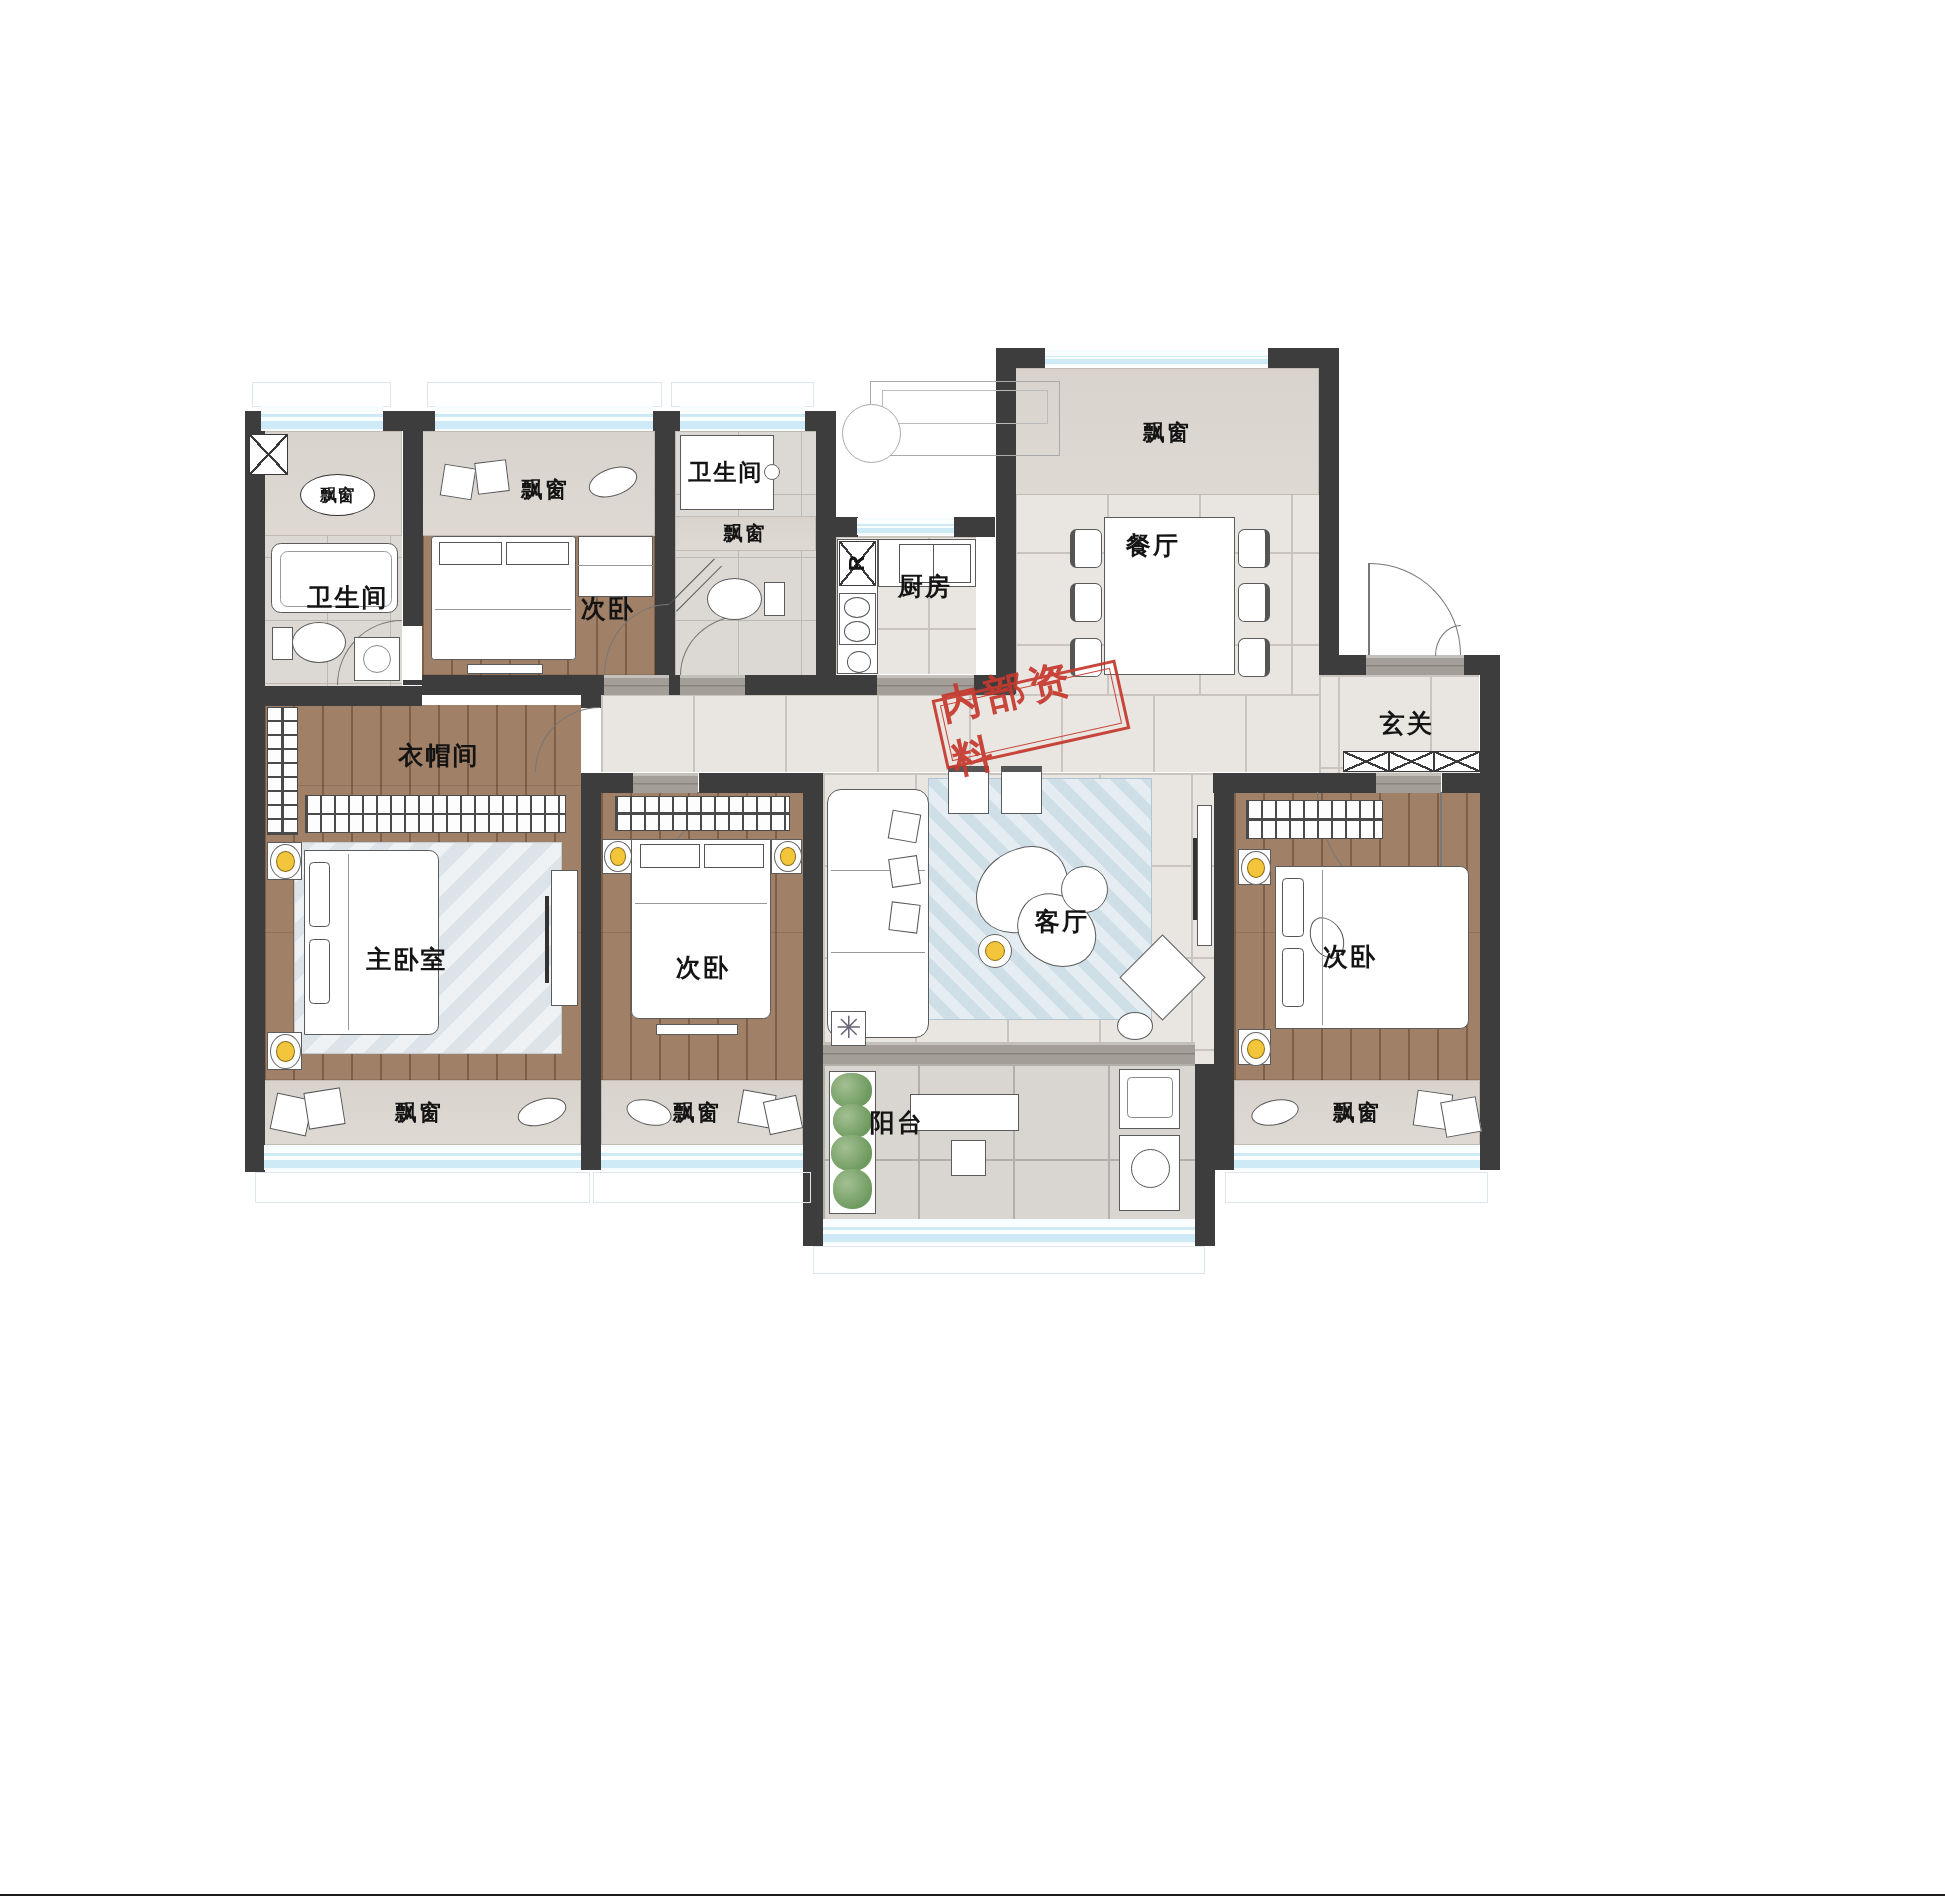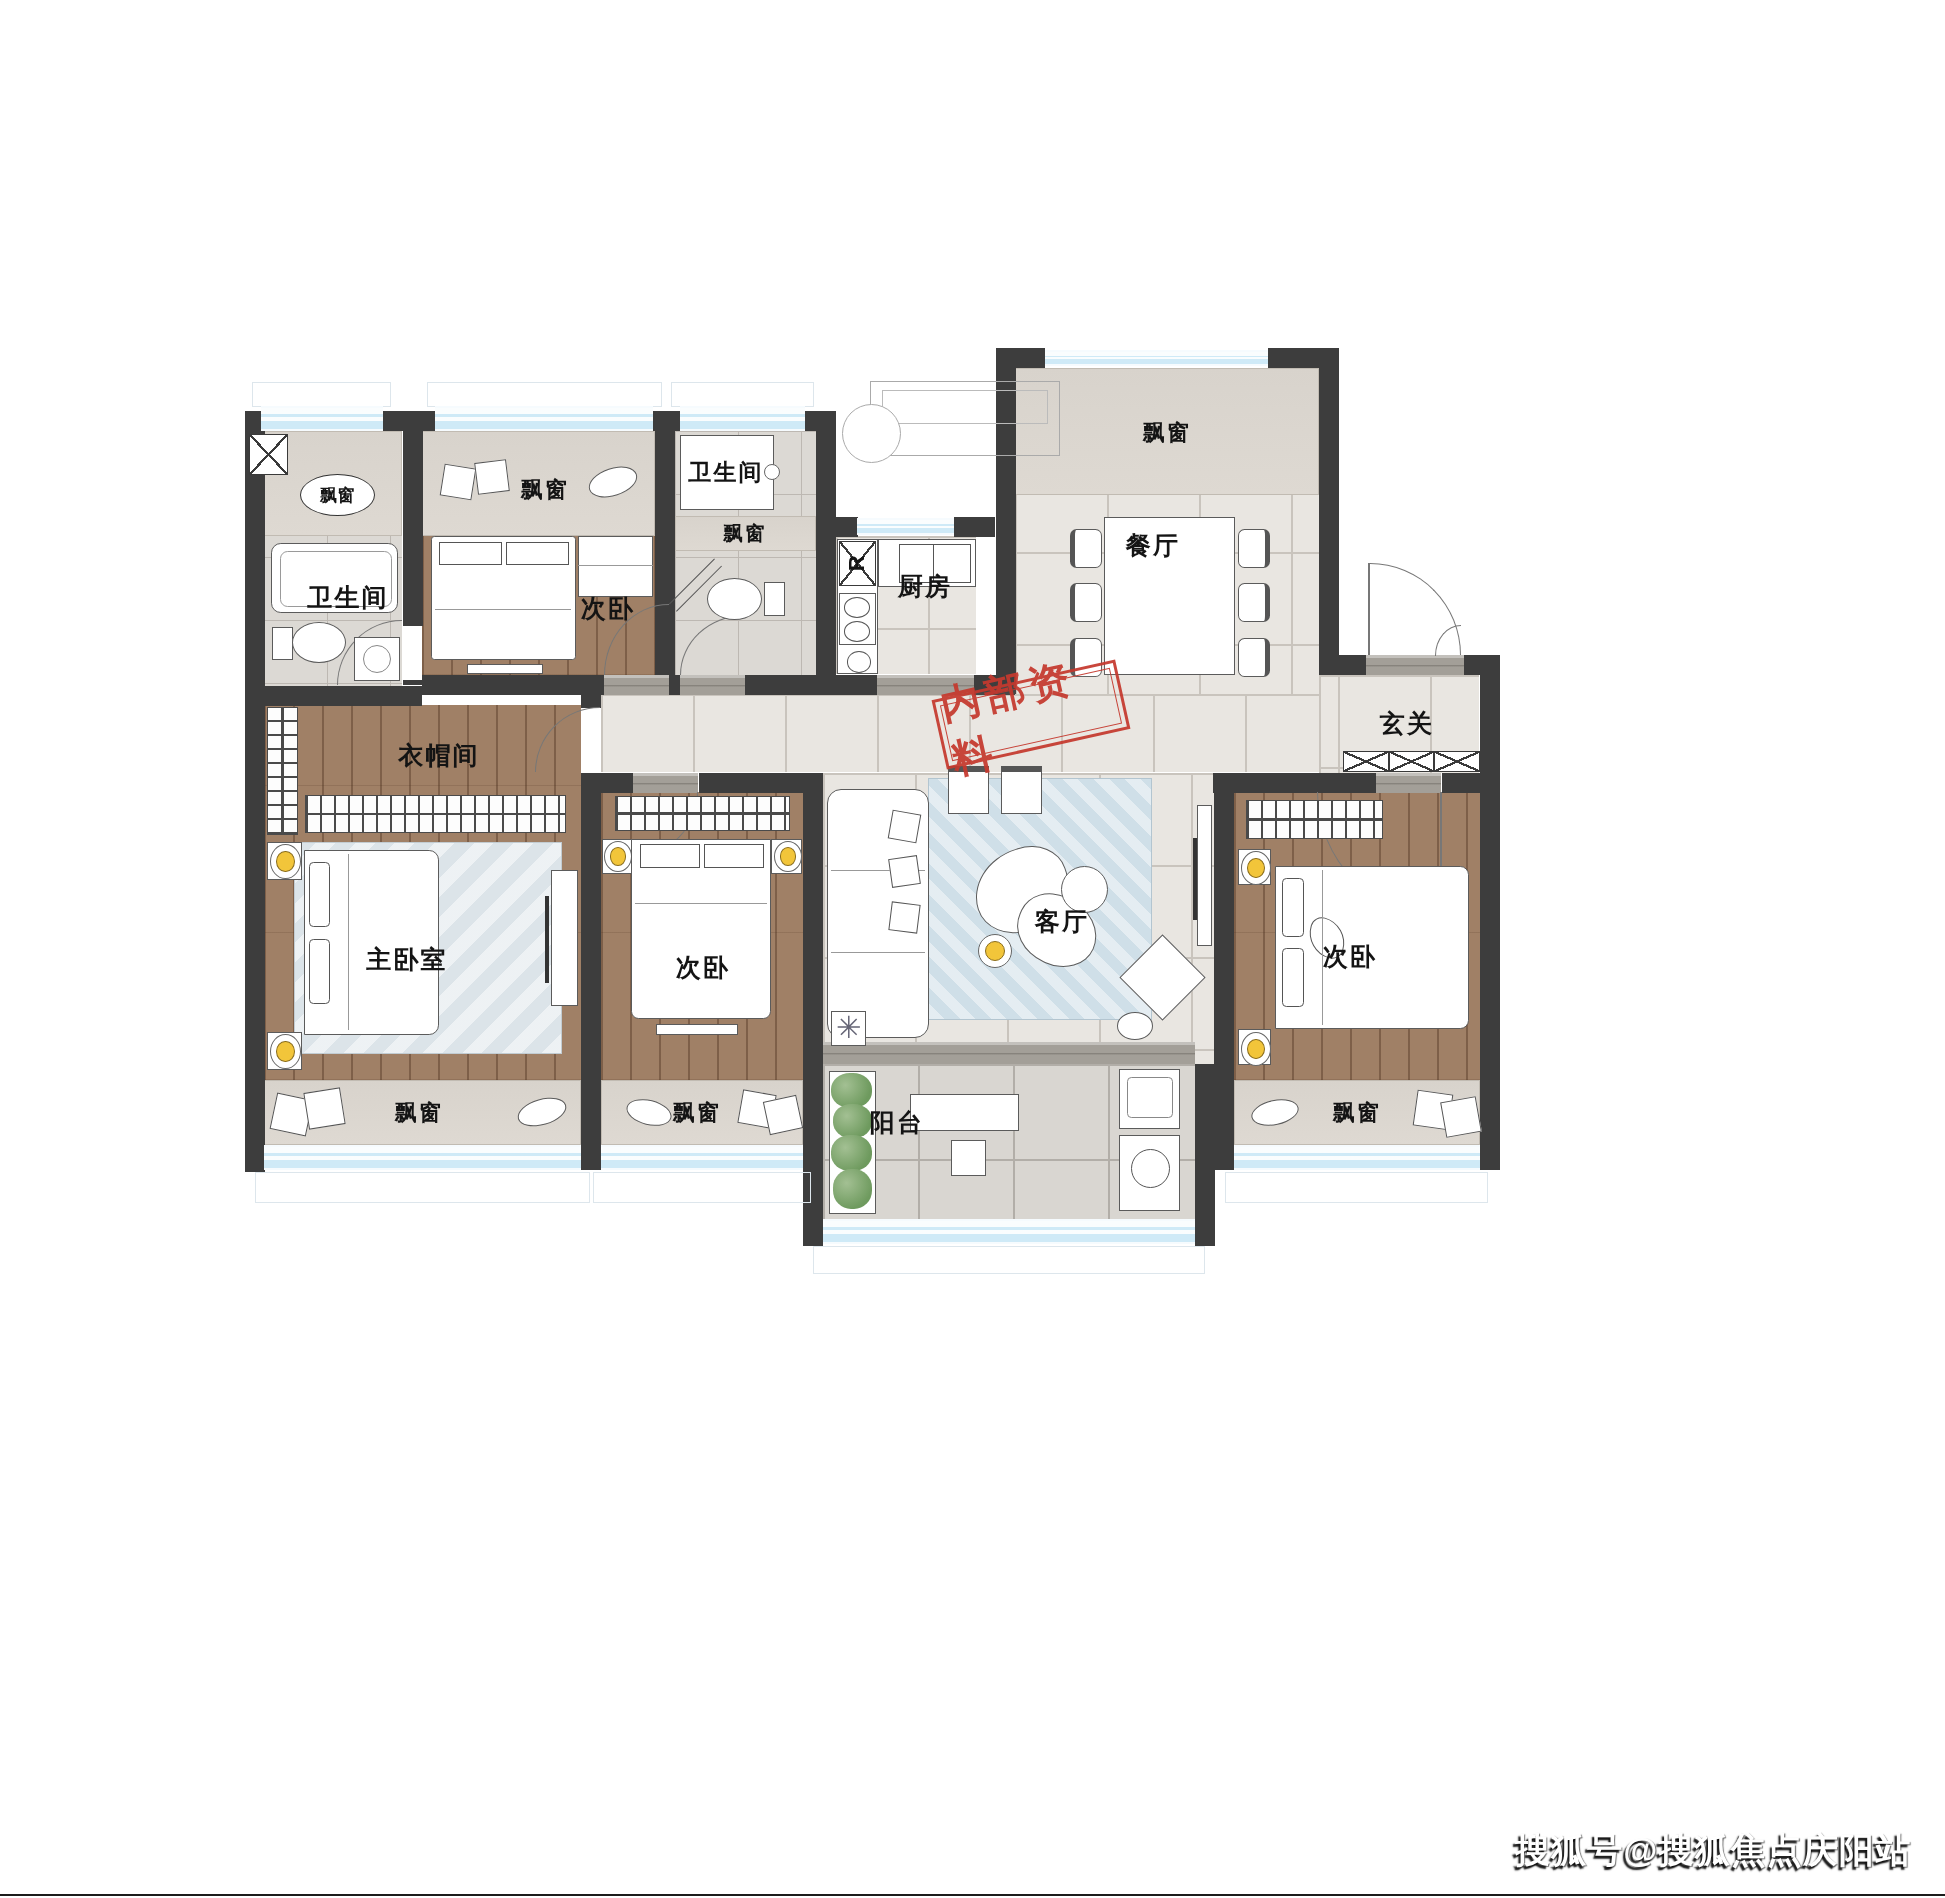--- a/index.html
+++ b/index.html
@@ -307,17 +307,16 @@
   <span class="lbl" style="left:1062px;top:921px;">客厅</span>
   <span class="lbl" style="left:1350px;top:956px;">次卧</span>
   <span class="lbl" style="left:897px;top:1122px;">阳台</span>
 
   <div class="stamp" style="left:937px;top:679px;width:182px;height:65px;">
     <div class="inner">
         <span>内部资料</span>
       </div>
   </div>
 
-  <span class="wm" style="left:1515px;top:1827px;">搜狐号@搜狐焦点庆阳站</span>
 
   <div class="abs" style="left:0;top:1894px;width:1946px;height:1.6px;background:#1c1c1c;"></div>
 </div>
 
 
 </body></html>

